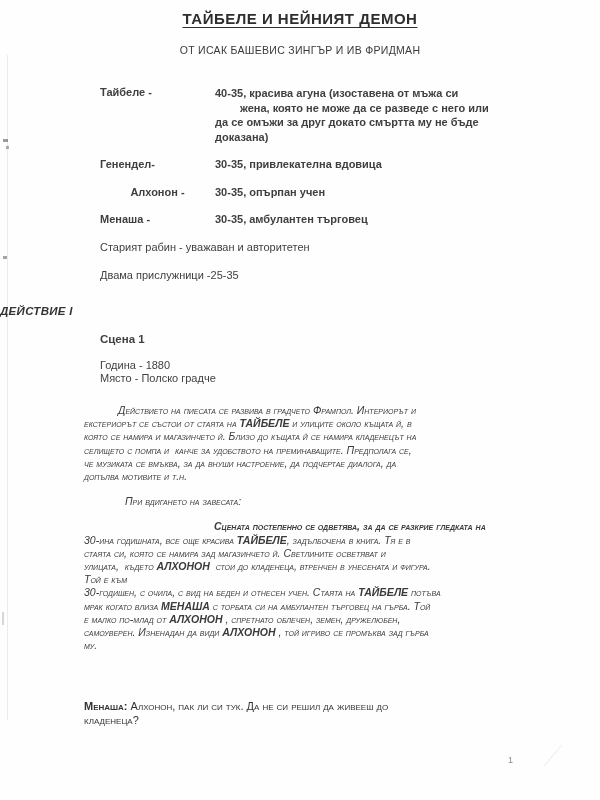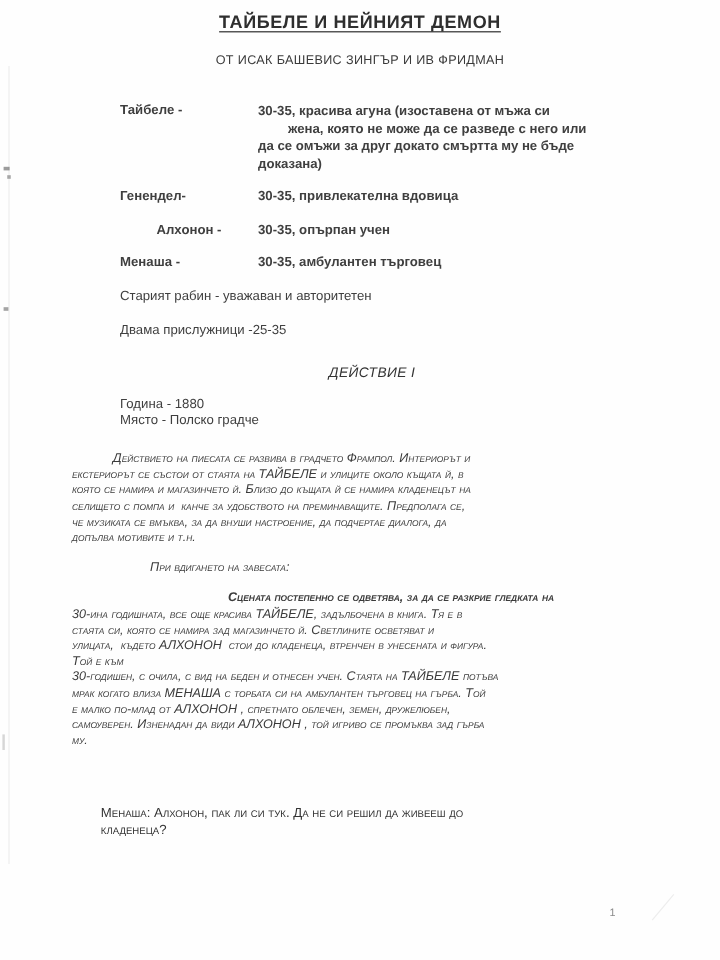--- a/index.html
+++ b/index.html
@@ -17,32 +17,32 @@
   
   .characters{margin:30px 0 0 100px;font-size:11px;}
   .char-row{display:flex;font-weight:bold;}
   .char-row.simple{line-height:13px;}
   .char-name{width:115px;flex:none;}
   .char-desc div{line-height:14.5px;white-space:pre;}
   .char-desc .ind{margin-left:25px;}
   .mt14{margin-top:14px;} .mt15{margin-top:15px;text-align:center;}
   .note{margin:15px 16px 0 100px;font-size:11px;line-height:13px;}
   
-  .act{margin-top:22px;text-align:center;font-size:11.5px;font-weight:normal;font-style:italic;letter-spacing:.3px;color:#333;line-height:14px;padding-left:20px;}
+  .act{margin-top:22px;text-align:left;font-size:11.5px;font-weight:bold;font-style:italic;letter-spacing:.3px;color:#333;line-height:14px;}
   .scene{margin:15px 0 0 100px;font-size:11.5px;font-weight:bold;line-height:13px;}
   .meta{margin:13px 0 0 100px;font-size:11px;line-height:13px;}
   
-  .sd{margin-left:60px;font-size:10.5px;font-style:italic;font-variant:small-caps;line-height:13.2px;color:#3a3a3a;}
+  .sd{margin-left:84px;font-size:10.5px;font-style:italic;font-variant:small-caps;line-height:13.2px;color:#3a3a3a;}
   .sd .line{white-space:pre;}
   .p1{margin-top:19px;}
   .p1 .line:first-child{text-indent:34px;}
   .curtain{margin-top:12px;margin-left:125px;}
   .p2{margin-top:12px;}
   .p2 .line:first-child{text-indent:130px;font-weight:bold;}
-  .b{font-weight:normal;}
+  .b{font-weight:bold;}
   
   .dialogue{margin:48px 0 0 84px;font-size:11px;font-variant:small-caps;line-height:13.5px;color:#333;}
   .dialogue .line{white-space:pre;}
   .pagenum{position:absolute;left:508px;top:755px;font-size:9px;color:#8a8a8a;}
   
   .scanline{position:absolute;left:7px;top:55px;width:1px;height:665px;background:rgba(0,0,0,.07);}
   .speck{position:absolute;background:#4a4a4a;}
   .speck.s1{left:3px;top:139px;width:5px;height:3px;opacity:.55;}
   .speck.s2{left:6px;top:146px;width:3px;height:3px;opacity:.45;}
   .speck.s3{left:3px;top:256px;width:4px;height:3px;opacity:.5;}
@@ -61,21 +61,21 @@
   <div class="speck s4"></div>
   <div class="scratch"></div>
 
   <h1 class="title">ТАЙБЕЛЕ И НЕЙНИЯТ ДЕМОН</h1>
   <div class="byline">ОТ ИСАК БАШЕВИС ЗИНГЪР И ИВ ФРИДМАН</div>
 
   <section class="characters">
     <div class="char-row">
       <div class="char-name">Тайбеле -</div>
       <div class="char-desc">
-        <div>30-35, красива агуна (изоставена от мъжа си</div>
+        <div>40-35, красива агуна (изоставена от мъжа си</div>
         <div class="ind">жена, която не може да се разведе с него или</div>
         <div>да се омъжи за друг докато смъртта му не бъде</div>
         <div>доказана)</div>
       </div>
     </div>
     <div class="char-row simple mt14">
       <div class="char-name">Генендел-</div>
       <div>30-35, привлекателна вдовица</div>
     </div>
     <div class="char-row simple mt15">
@@ -85,20 +85,21 @@
     <div class="char-row simple mt14">
       <div class="char-name">Менаша -</div>
       <div>30-35, амбулантен търговец</div>
     </div>
   </section>
 
   <div class="note">Старият рабин - уважаван и авторитетен</div>
   <div class="note">Двама прислужници -25-35</div>
 
   <div class="act">ДЕЙСТВИЕ I</div>
+  <div class="scene">Сцена 1</div>
 
   <div class="meta">
     <div>Година - 1880</div>
     <div>Място - Полско градче</div>
   </div>
 
   <div class="sd p1">
       <div class="line"><span>Действието на пиесата се развива в градчето Фрампол. Интериорът и</span></div>
       <div class="line"><span>екстериорът се състои от стаята на </span><span class="b">ТАЙБЕЛЕ</span><span> и улиците около къщата й, в</span></div>
       <div class="line"><span>която се намира и магазинчето й. Близо до къщата й се намира кладенецът на</span></div>

